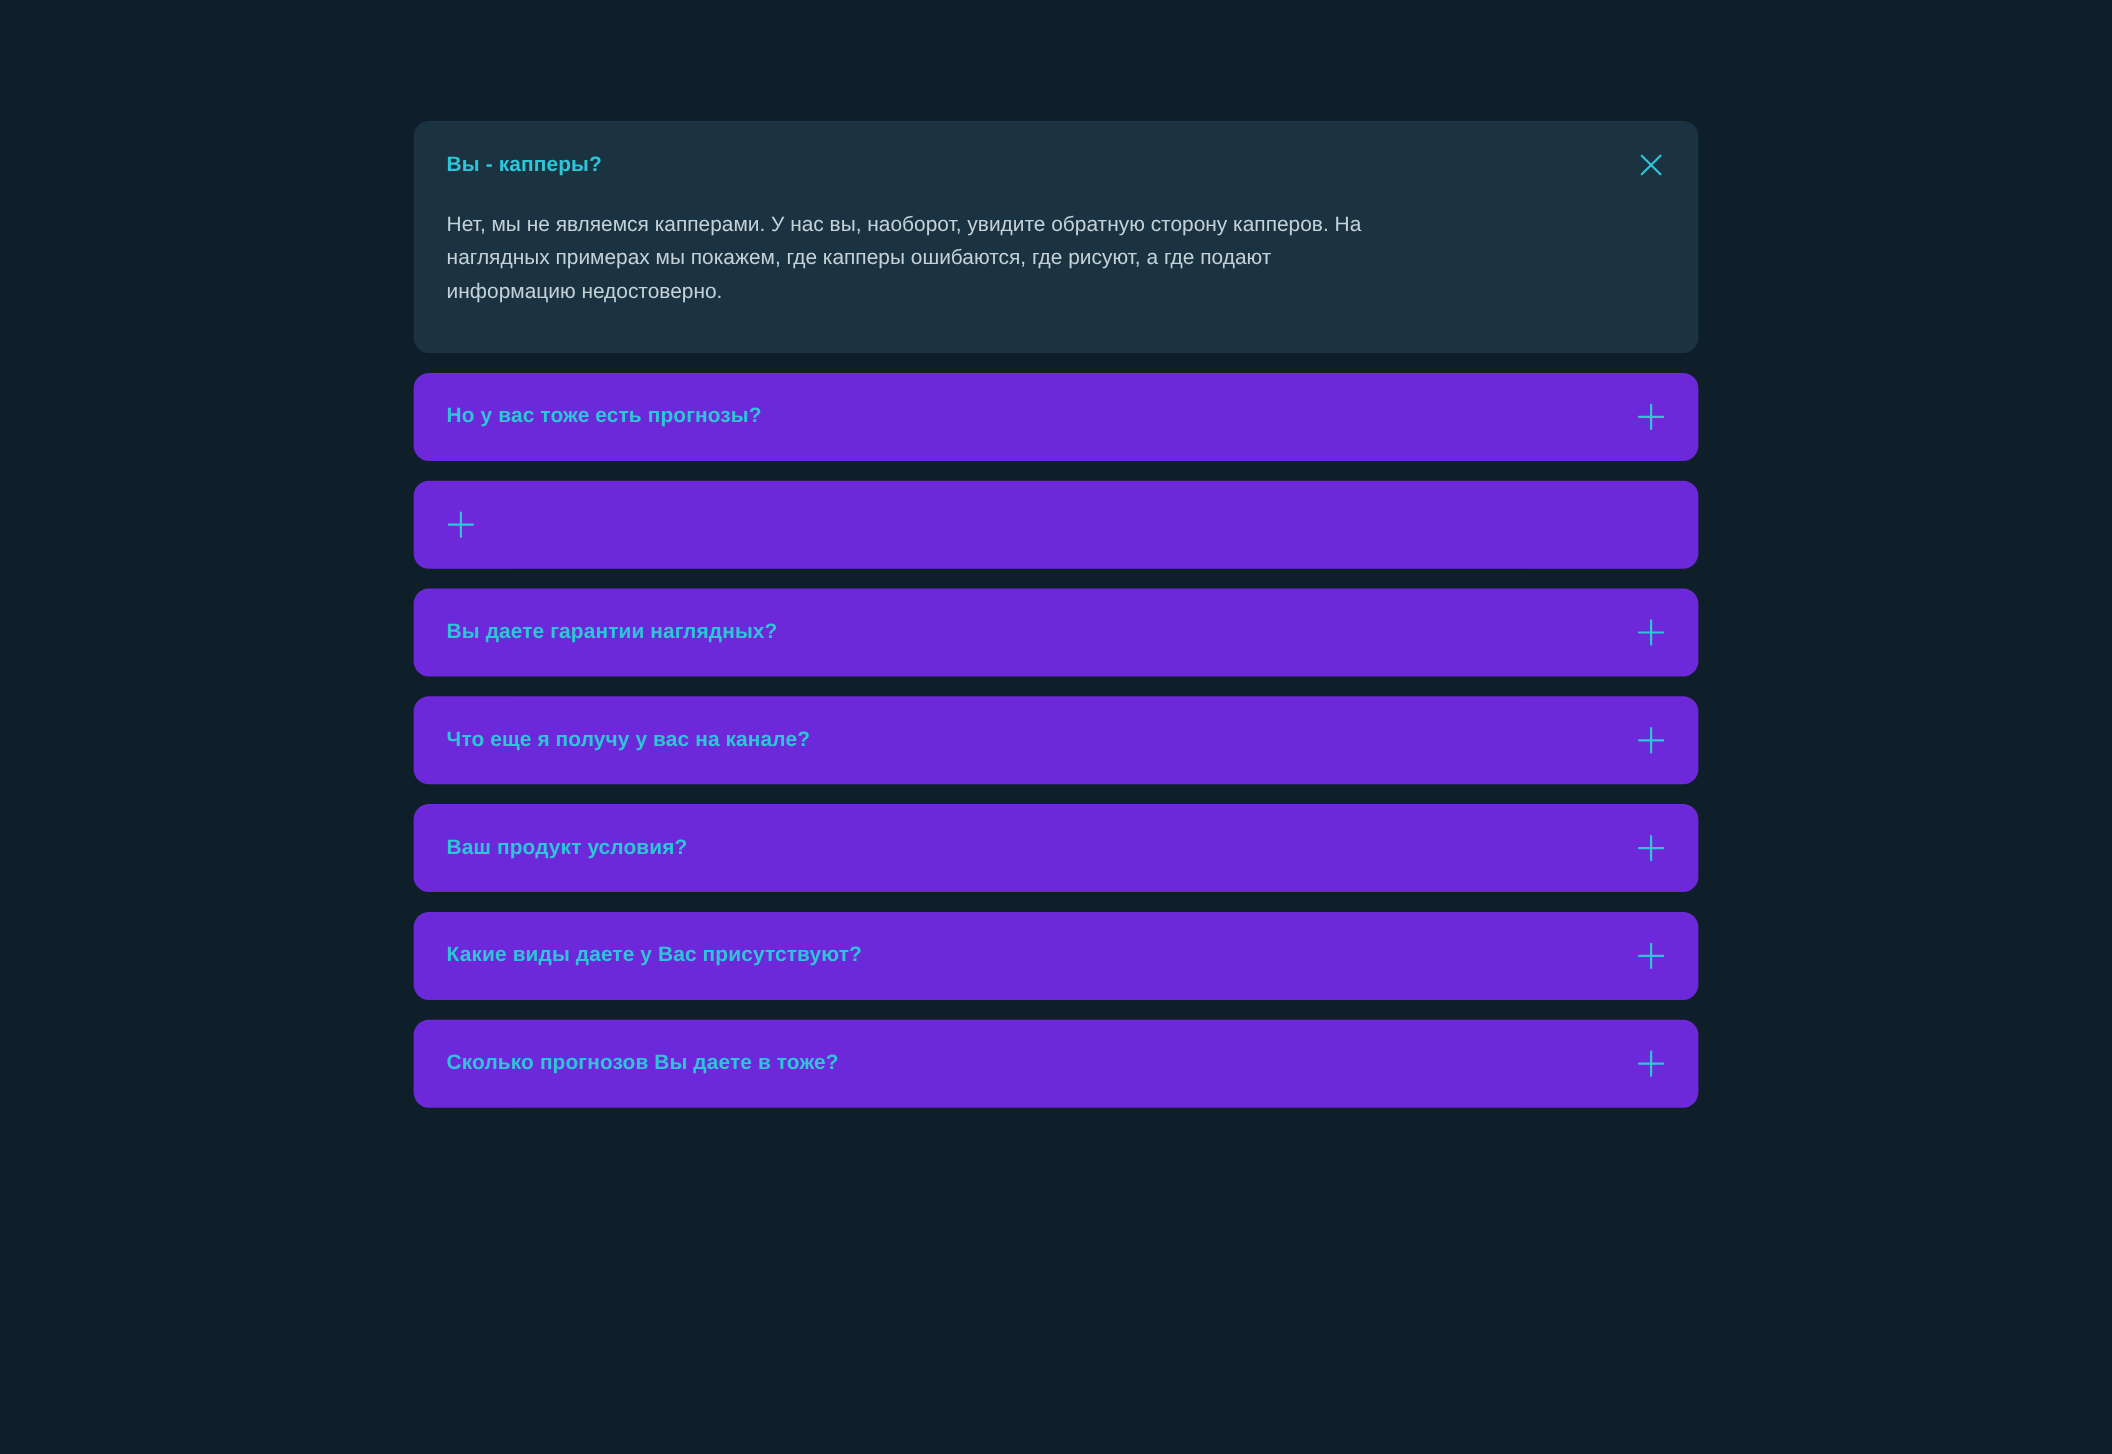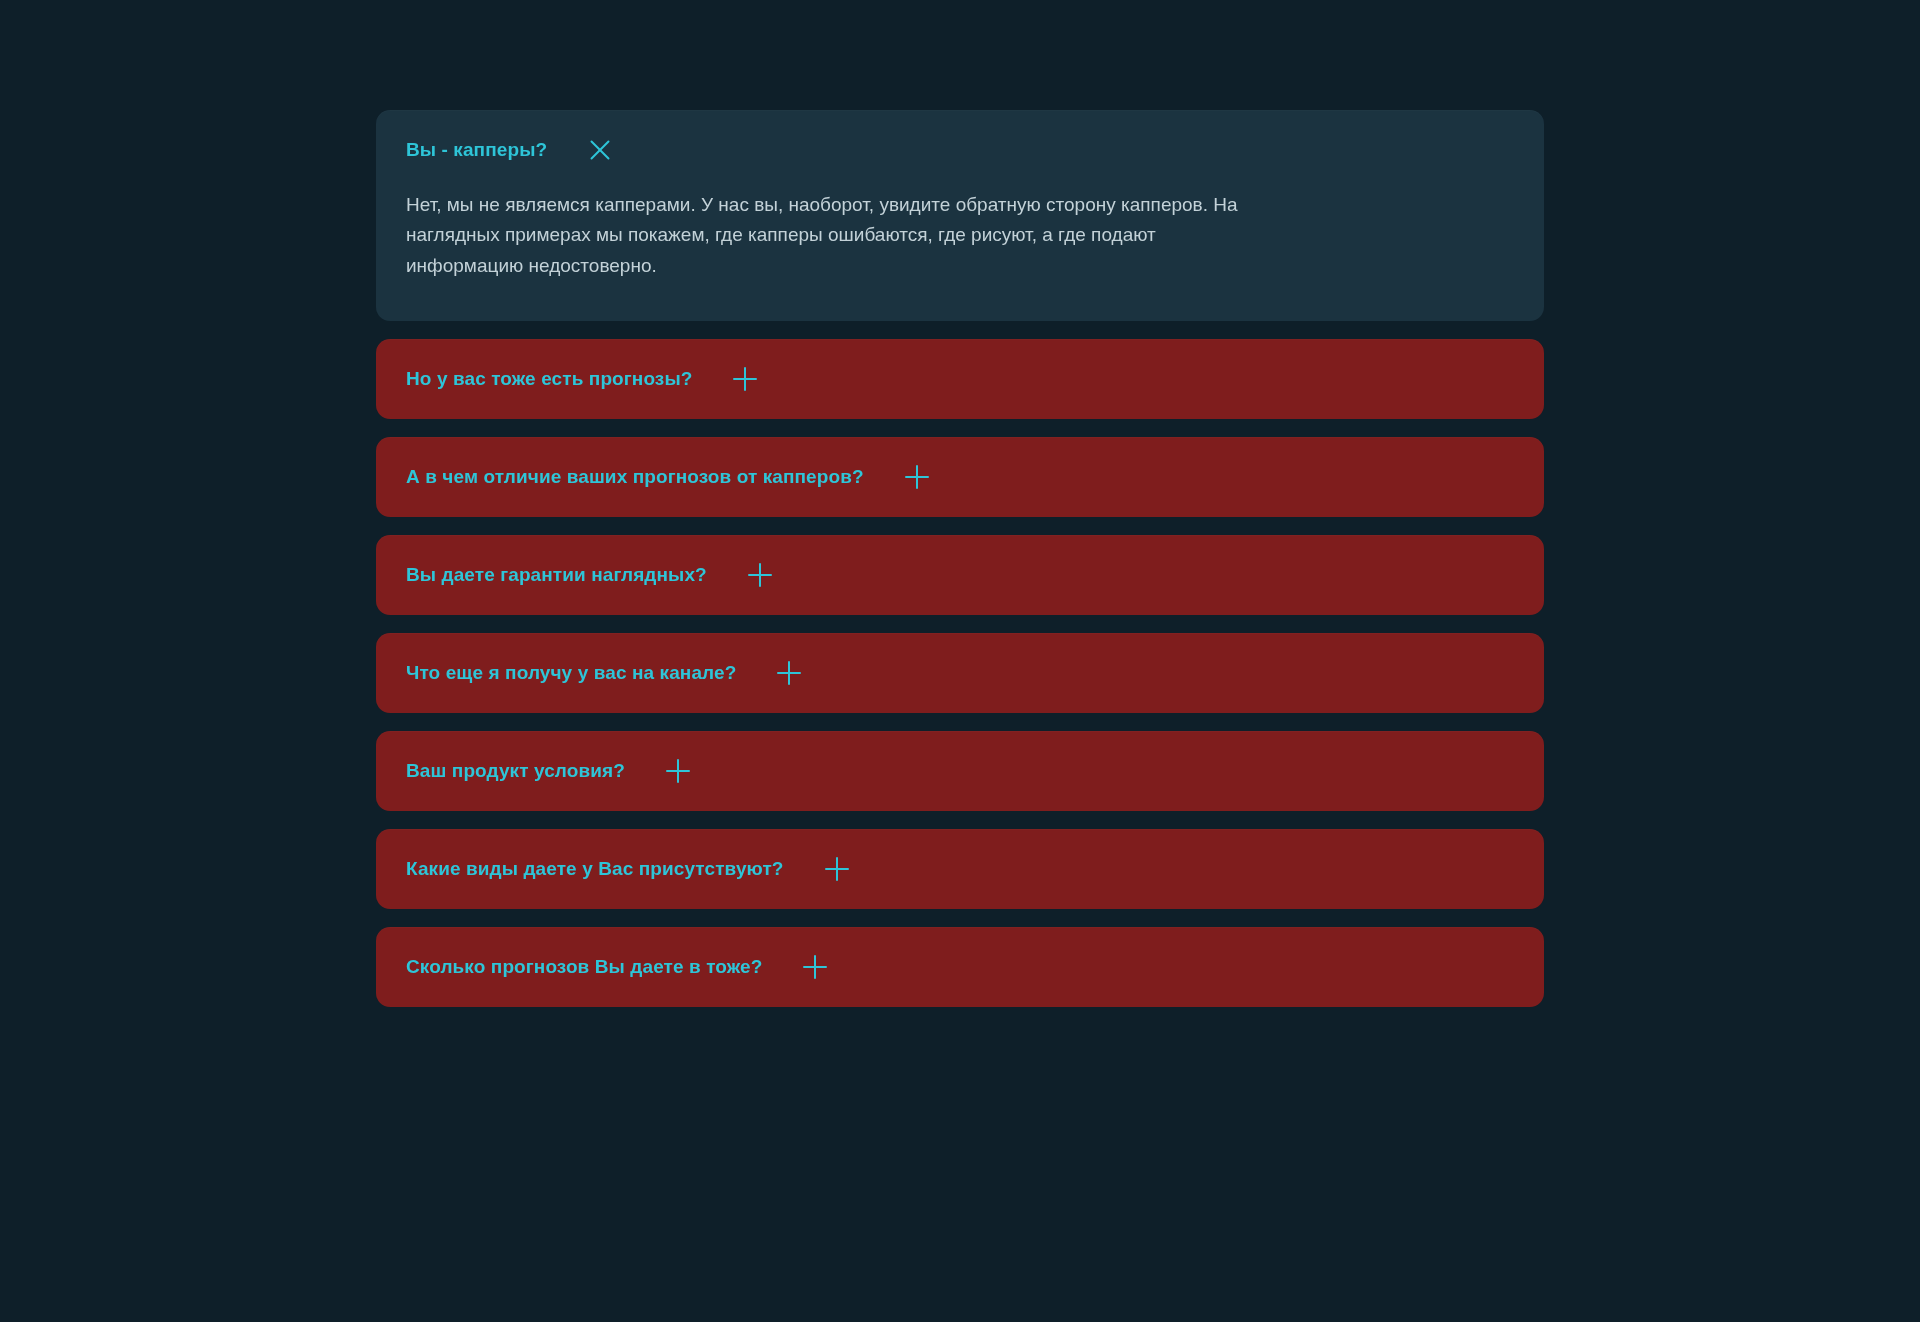--- a/index.html
+++ b/index.html
@@ -21,34 +21,35 @@
     background: #0e1f29;
     position: relative;
   }
   .faq-wrap {
     position: absolute;
     left: 376px;
     top: 110px;
     width: 1168px;
   }
   .faq-item {
-    background: #7f1d1d;
+    background: #6d28d9;
     border-radius: 14px;
     margin-bottom: 18px;
     padding: 0 30px;
     position: relative;
     box-shadow: 0 1px 0 rgba(255,255,255,0.02) inset;
   }
   .faq-item.open {
     background: #1b3340;
     padding-bottom: 10px;
   }
   .faq-head {
     display: flex;
     align-items: center;
+    justify-content: space-between;
     min-height: 80px;
     cursor: pointer;
   }
   .faq-q {
     color: #2ec5d8;
     font-size: 19px;
     font-weight: bold;
     letter-spacing: 0.1px;
     line-height: 1.3;
     padding-right: 40px;
@@ -109,21 +110,20 @@
         <div class="faq-q">Но у вас тоже есть прогнозы?</div>
         <div class="faq-icon plus">
           <span class="bar h"></span>
           <span class="bar v"></span>
         </div>
       </div>
     </div>
 
     <div class="faq-item">
       <div class="faq-head">
-        <div class="faq-q">А в чем отличие ваших прогнозов от капперов?</div>
         <div class="faq-icon plus">
           <span class="bar h"></span>
           <span class="bar v"></span>
         </div>
       </div>
     </div>
 
     <div class="faq-item">
       <div class="faq-head">
         <div class="faq-q">Вы даете гарантии наглядных?</div>

